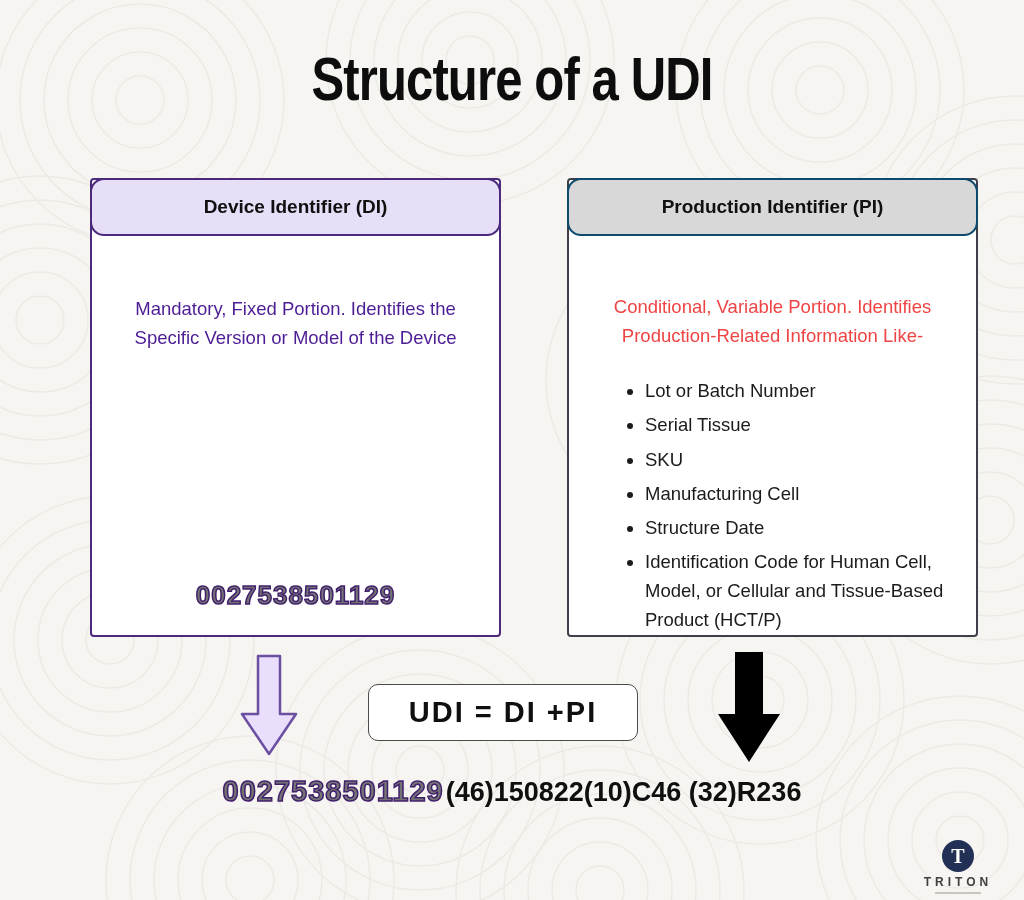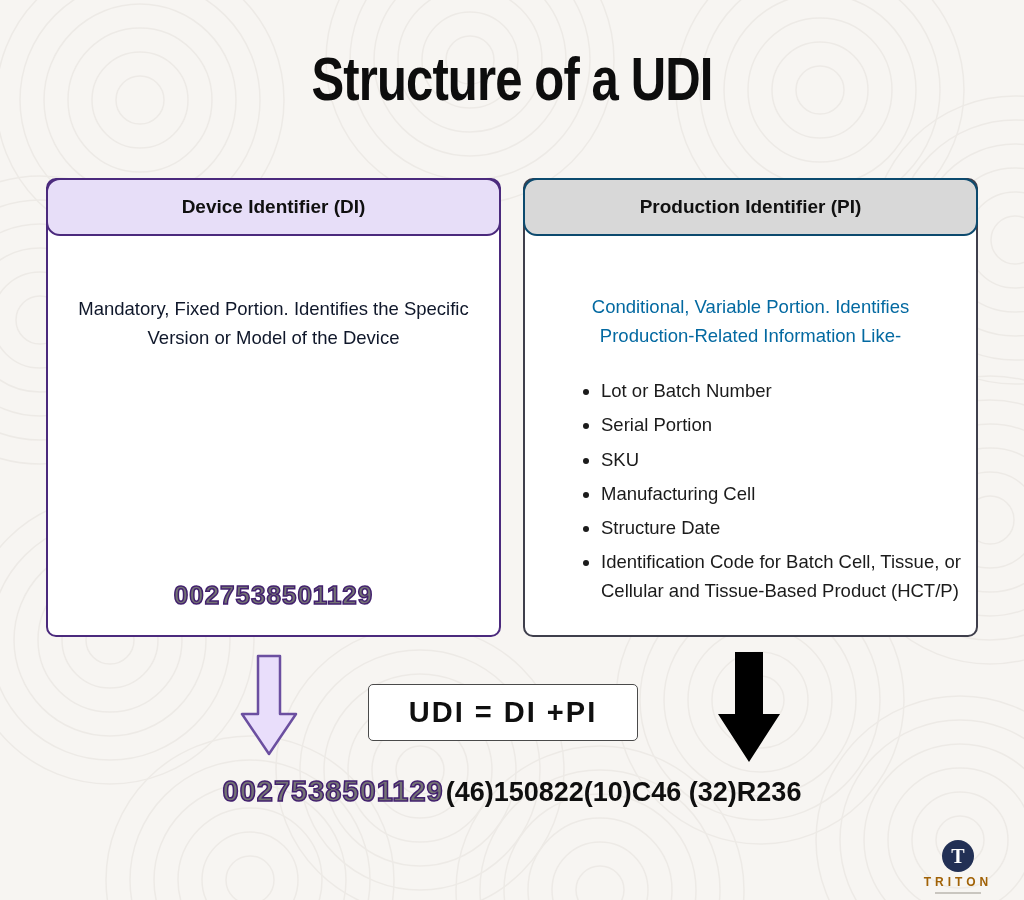--- a/index.html
+++ b/index.html
@@ -35,21 +35,22 @@
     top: 178px; left: 46px;
     width: 932px; height: 459px;
     display: flex;
     gap: 22px;
   }
 
   .card {
     flex: 1;
     position: relative;
     background: #ffffff;
-    border-radius: 10px;
+    border-radius: 4px;
+    margin-left: 44px;
   }
   .card.di { border: 2px solid #4b2a7d; }
   .card.pi { border: 2px solid #3f3f4c; }
 
   .card-header {
     margin: -2px -2px 0 -2px;
     height: 58px;
     border-radius: 14px;
     display: flex;
     align-items: center;
@@ -59,21 +60,21 @@
     color: #101010;
   }
   .card.di .card-header { background:#e7def8; border:2px solid #4b2a7d; }
   .card.pi .card-header { background:#d8d8d8; border:2px solid #0c4a6e; }
 
   .card-body-text {
     padding: 58px 26px 0 26px;
     text-align: center;
     font-size: 18.5px;
     line-height: 1.58;
-    color: #0f172a;
+    color: #4c1d95;
   }
 
   .purple-code {
     font-weight: bold;
     color: #737373;
     -webkit-text-stroke: 1.5px #42206e;
     letter-spacing: 1px;
   }
 
   .di-code {
@@ -81,21 +82,21 @@
     bottom: 24px; left: 0; width: 100%;
     text-align: center;
     font-size: 26px;
   }
 
   .pi-intro {
     padding: 56px 22px 0 22px;
     text-align: center;
     font-size: 18.5px;
     line-height: 1.58;
-    color: #0369a1;
+    color: #ef4444;
   }
 
   .pi-bullets {
     margin-top: 26px;
     padding-left: 76px;
     padding-right: 14px;
     font-size: 18.5px;
     line-height: 1.57;
     color: #1b1b1b;
   }
@@ -104,21 +105,21 @@
   .arrow { position: absolute; }
   .arrow.di-arrow { left: 240px; top: 654px; }
   .arrow.pi-arrow { left: 717px; top: 652px; }
 
   .formula-box {
     position: absolute;
     left: 368px; top: 684px;
     width: 270px; height: 57px;
     background: #ffffff;
     border: 1.5px solid #4a4a4a;
-    border-radius: 5px;
+    border-radius: 10px;
     display: flex;
     align-items: center;
     justify-content: center;
   }
   .formula-text {
     font-size: 29px;
     font-weight: bold;
     letter-spacing: 2px;
     color: #0f0f0f;
   }
@@ -153,21 +154,21 @@
     justify-content: center;
     font-weight: bold;
     font-size: 20px;
     font-family: "Liberation Serif", serif;
   }
   .logo-name {
     margin-top: 3px;
     font-size: 12px;
     font-weight: bold;
     letter-spacing: 4px;
-    color: #a16207;
+    color: #404040;
   }
   .logo-tagline-line {
     margin: 3px auto 0 auto;
     width: 46px; height: 2px;
     background: #c9c6c0;
   }
 </style>
 </head>
 <body>
 
@@ -272,25 +273,25 @@
       <div class="di-code purple-code">0027538501129</div>
     </div>
 
     <div class="card pi">
       <div class="card-header">
         <span>Production Identifier (PI)</span>
       </div>
       <p class="pi-intro">Conditional, Variable Portion. Identifies Production-Related Information Like-</p>
       <ul class="pi-bullets">
         <li>Lot or Batch Number</li>
-        <li>Serial Portion</li>
+        <li>Serial Tissue</li>
         <li>SKU</li>
         <li>Manufacturing Cell</li>
         <li>Structure Date</li>
-        <li>Identification Code for Batch Cell, Tissue, or Cellular and Tissue-Based Product (HCT/P)</li>
+        <li>Identification Code for Human Cell, Model, or Cellular and Tissue-Based Product (HCT/P)</li>
       </ul>
     </div>
 
   </div>
 
   <svg class="arrow di-arrow" width="58" height="104" viewBox="0 0 58 104" xmlns="http://www.w3.org/2000/svg">
     <path d="M18 2 L40 2 L40 60 L56 60 L29 100 L2 60 L18 60 Z" fill="#e9defb" stroke="#6b4fa0" stroke-width="2.5" stroke-linejoin="round"></path>
   </svg>
 
   <div class="formula-box">

